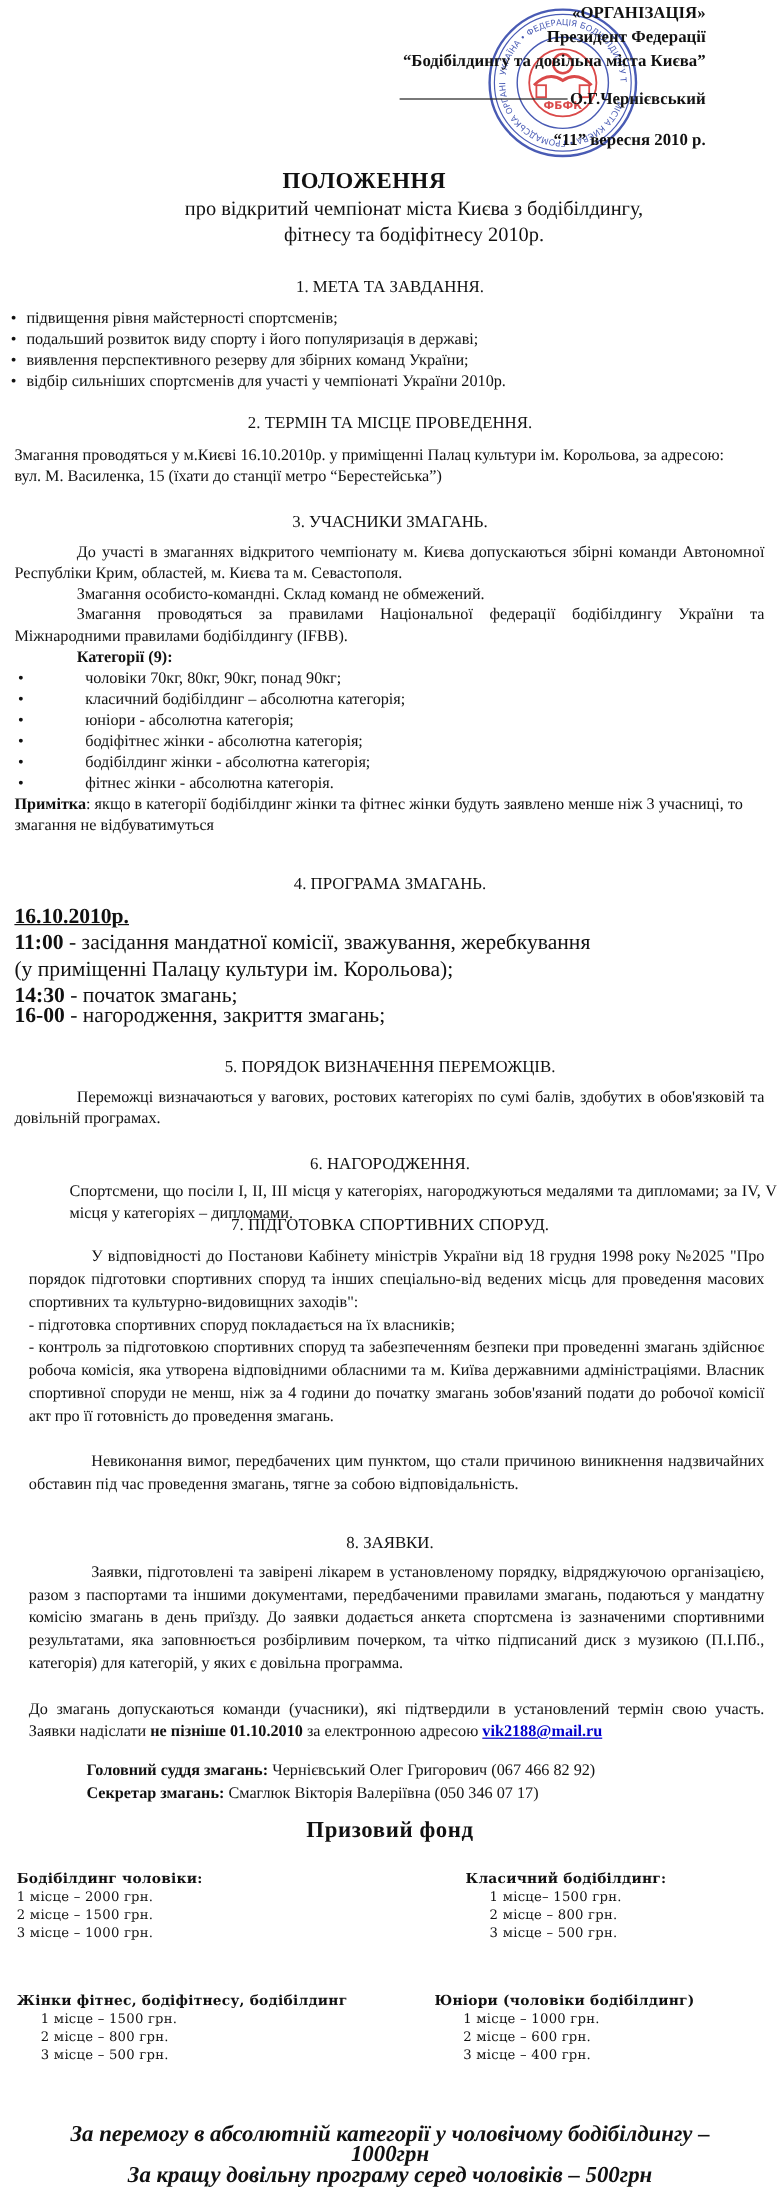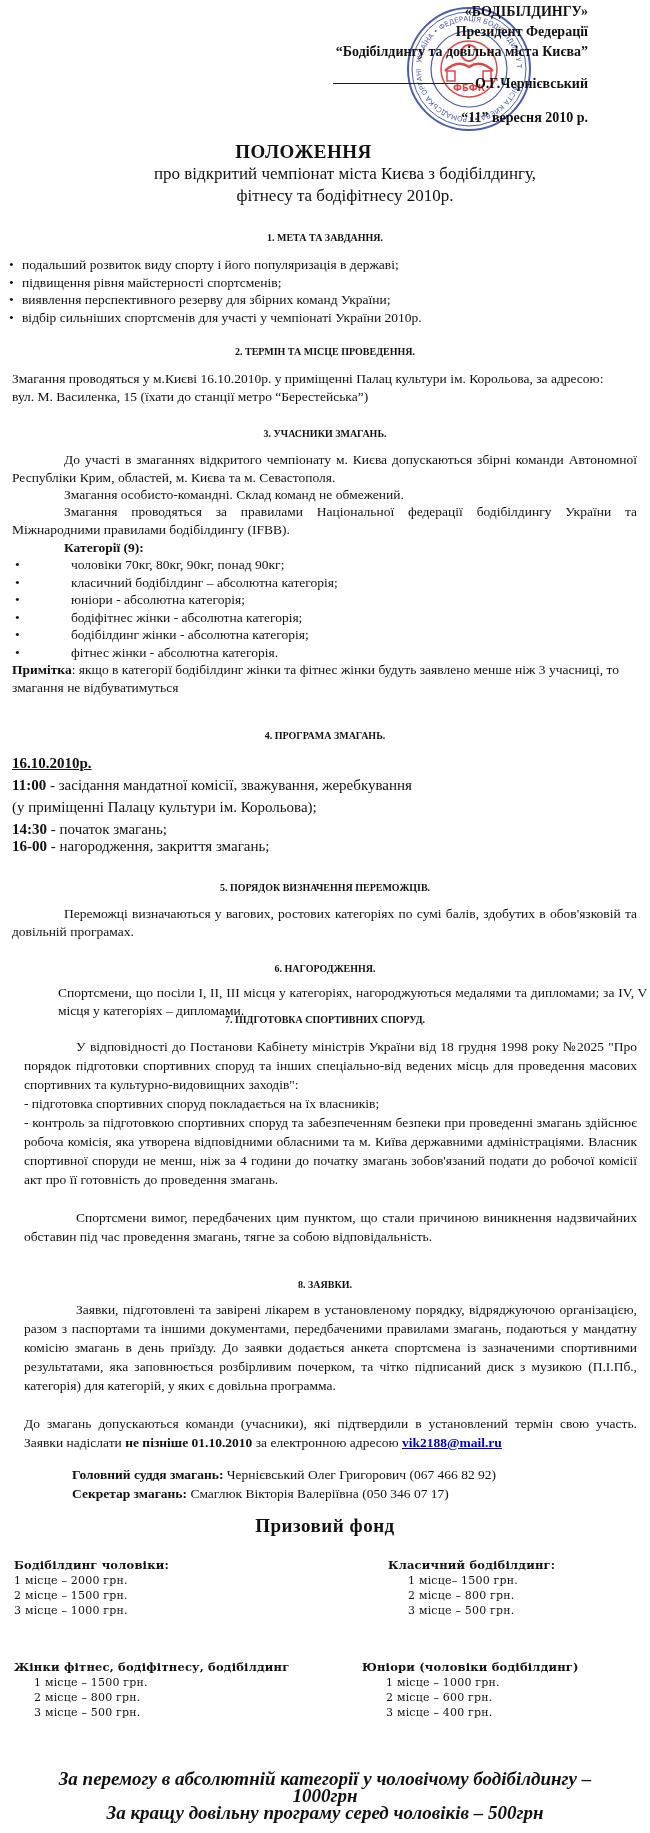--- a/index.html
+++ b/index.html
@@ -5,31 +5,31 @@
   html, body { margin: 0; padding: 0; background: #ffffff; }
   body { width: 650px; height: 1833px; position: relative; overflow: hidden;
          font-family: "Liberation Serif", "DejaVu Serif", serif; color: #111; }
   .approve { position: absolute; right: 62px; top: 2px; text-align: right; font-weight: bold;
              font-size: 14px; line-height: 20px; z-index: 2; }
   .approve .line { display: block; }
   .sigline { display: inline-block; width: 140px; border-bottom: 1px solid #222; margin-right: 2px; vertical-align: 4px; }
   .stamp { position: absolute; left: 405px; top: 5px; width: 128px; height: 128px; z-index: 1; opacity: 0.85; }
   .title { position: absolute; left: 0; width: 607px; top: 141px; text-align: center; font-weight: bold; font-size: 19px; letter-spacing: 0.5px; }
   .subtitle { position: absolute; left: 0; width: 650px; top: 163px; text-align: center; font-size: 17px; line-height: 22px; padding-left: 20px; }
-  .h { position: absolute; left: 0; width: 650px; text-align: center; font-weight: bold; font-size: 10px; }
+  .h { position: absolute; left: 0; width: 650px; text-align: center; font-weight: normal; font-size: 14px; }
   .p { position: absolute; font-size: 13.5px; line-height: 17.5px; }
   .just { text-align: justify; text-align-last: left; }
   .indent { text-indent: 52px; }
   ul.b { list-style: none; margin: 0; padding: 0; }
   ul.b li { position: relative; padding-left: 14px; }
   ul.b li::before { content: "•"; position: absolute; left: 1px; }
   ul.cat { list-style: none; margin: 0; padding: 0; }
   ul.cat li { position: relative; padding-left: 59px; }
   ul.cat li::before { content: "•"; position: absolute; left: 3px; }
-  .sched { font-size: 15px; line-height: 22px; }
+  .sched { font-size: 18px; line-height: 22px; }
   .u { text-decoration: underline; font-weight: bold; }
   a.mail { color: #0000cc; text-decoration: underline; font-weight: bold; }
   .prize-h { position: absolute; left: 0; width: 650px; top: 1515px; text-align: center; font-weight: bold; font-size: 19px; letter-spacing: 0.5px; }
   .prize { position: absolute; font-family: "DejaVu Serif", serif; font-size: 11px; line-height: 15px; letter-spacing: 0.2px; }
   .prize .ph { font-weight: bold; font-size: 11.5px; }
   .final { position: absolute; left: 0; width: 650px; top: 1770px; text-align: center; font-style: italic; font-weight: bold; font-size: 19px; line-height: 17px; }
 </style>
 </head>
 <body>
 
@@ -45,37 +45,37 @@
   <text font-size="7" fill="#2a3fa8" font-family="DejaVu Sans, sans-serif"><textPath href="#arcBot" startOffset="10%">МІСТА КИЄВА • ГРОМАДСЬКА ОРГАНІЗАЦІЯ</textPath></text>
   <circle cx="64" cy="64" r="28" fill="none" stroke="#d42a2a" stroke-width="1.5"></circle>
   <circle cx="64" cy="48" r="8" fill="none" stroke="#d42a2a" stroke-width="2"></circle>
   <path d="M 40 66 Q 52 54 64 62 Q 76 54 88 66" fill="none" stroke="#d42a2a" stroke-width="2.5"></path>
   <rect x="42" y="66" width="8" height="10" fill="none" stroke="#d42a2a" stroke-width="1.5"></rect>
   <rect x="78" y="66" width="8" height="10" fill="none" stroke="#d42a2a" stroke-width="1.5"></rect>
   <text x="64" y="86" text-anchor="middle" font-size="9" font-weight="bold" fill="#d42a2a" font-family="DejaVu Sans, sans-serif">ФБФК</text>
 </svg>
 
 <div class="approve">
-  <span class="line">«БОДІБІЛДИНГУ»</span>
+  <span class="line">«ОРГАНІЗАЦІЯ»</span>
   <span class="line">Президент Федерації</span>
   <span class="line">“Бодібілдингу та довільна міста Києва”</span>
   <span class="line" style="margin-top:12px;"><span class="sigline"></span><span>О.Г.Чернієвський</span></span>
   <span class="line" style="margin-top:14px;">“11” вересня  2010 р.</span>
 </div>
 
 <div class="title">ПОЛОЖЕННЯ</div>
 <div class="subtitle">
   <div>про відкритий чемпіонат міста Києва з бодібілдингу,</div>
   <div>фітнесу та бодіфітнесу 2010р.</div>
 </div>
 
 <div class="h" style="top:232px;">1. МЕТА ТА ЗАВДАННЯ.</div>
 <ul class="b p" style="top:256px; left:8px; width:630px;">
+  <li>підвищення рівня майстерності спортсменів;</li>
   <li>подальший розвиток виду спорту і його популяризація в державі;</li>
-  <li>підвищення рівня майстерності спортсменів;</li>
   <li>виявлення перспективного резерву для збірних команд України;</li>
   <li>відбір сильніших спортсменів для участі у чемпіонаті України 2010р.</li>
 </ul>
 
 <div class="h" style="top:346px;">2. ТЕРМІН ТА МІСЦЕ ПРОВЕДЕННЯ.</div>
 <div class="p" style="top:370px; left:12px; width:600px;">Змагання проводяться у м.Києві 16.10.2010р. у приміщенні Палац культури ім. Корольова, за адресою: вул. М. Василенка, 15 (їхати до станції метро “Берестейська”)</div>
 
 <div class="h" style="top:428px;">3. УЧАСНИКИ ЗМАГАНЬ.</div>
 <div class="p just indent" style="top:451px; left:12px; width:625px;">До участі в змаганнях відкритого чемпіонату м. Києва допускаються збірні команди Автономної Республіки Крим, областей, м. Києва та м. Севастополя.</div>
 <div class="p" style="top:486px; left:64px; width:575px;">Змагання особисто-командні. Склад команд не обмежений.</div>
@@ -103,21 +103,21 @@
 <div class="h" style="top:882px;">5. ПОРЯДОК ВИЗНАЧЕННЯ ПЕРЕМОЖЦІВ.</div>
 <div class="p just indent" style="top:905px; left:12px; width:625px;">Переможці визначаються у вагових, ростових категоріях по сумі балів, здобутих в обов'язковій та довільній програмах.</div>
 
 <div class="h" style="top:963px;text-align:center;">6. НАГОРОДЖЕННЯ.</div>
 <div class="p just" style="top:984px; left:14px; width:623px;margin-left:44px;">Спортсмени, що посіли I, II, III місця у категоріях, нагороджуються медалями та дипломами; за IV, V та VI місця  у  категоріях – дипломами.</div>
 
 <div class="h" style="top:1014px;">7. ПІДГОТОВКА СПОРТИВНИХ СПОРУД.</div>
 <div class="p just indent" style="top:1037px; left:24px; width:613px; line-height:19px;">У відповідності до Постанови Кабінету міністрів України від 18 грудня 1998 року №2025 "Про порядок підготовки спортивних споруд та інших спеціально-від ведених місць для проведення масових спортивних та культурно-видовищних заходів":</div>
 <div class="p" style="top:1094px; left:24px; width:613px; line-height:19px;">-  підготовка спортивних споруд покладається на їх власників;</div>
 <div class="p just" style="top:1113px; left:24px; width:613px; line-height:19px;">-  контроль за підготовкою спортивних споруд та забезпеченням безпеки при проведенні змагань здійснює робоча комісія, яка утворена відповідними обласними та м. Київа державними адміністраціями. Власник спортивної споруди не менш, ніж за 4 години до початку змагань зобов'язаний подати до робочої комісії акт про її готовність до проведення змагань.</div>
-<div class="p just indent" style="top:1208px; left:24px; width:613px; line-height:19px;">Спортсмени вимог, передбачених цим пунктом, що стали причиною виникнення надзвичайних обставин під час проведення змагань, тягне за собою відповідальність.</div>
+<div class="p just indent" style="top:1208px; left:24px; width:613px; line-height:19px;">Невиконання вимог, передбачених цим пунктом, що стали причиною виникнення надзвичайних обставин під час проведення змагань, тягне за собою відповідальність.</div>
 
 <div class="h" style="top:1279px;">8. ЗАЯВКИ.</div>
 <div class="p just indent" style="top:1300px; left:24px; width:613px; line-height:19px;">Заявки, підготовлені та завірені лікарем в установленому порядку, відряджуючою організацією, разом з паспортами та іншими документами, передбаченими правилами змагань, подаються у мандатну комісію змагань в день приїзду. До заявки додається анкета спортсмена із зазначеними спортивними результатами, яка заповнюється розбірливим почерком, та чітко підписаний диск з музикою (П.І.Пб., категорія) для категорій, у яких є довільна программа.</div>
 <div class="p just" style="top:1414px; left:24px; width:613px; line-height:19px;"><span>До змагань допускаються команди (учасники), які підтвердили в установлений термін свою участь. Заявки надіслати </span><b>не пізніше 01.10.2010</b><span> за електронною адресою </span><a class="mail">vik2188@mail.ru</a></div>
 
 <div class="p" style="top:1465px; left:62px; width:580px; line-height:19px;margin-left:10px;">
   <div><b>Головний суддя змагань:</b><span> Чернієвський Олег Григорович (067 466 82 92)</span></div>
   <div><b>Секретар змагань:</b><span> Смаглюк Вікторія Валеріївна  (050 346 07 17)</span></div>
 </div>
 

